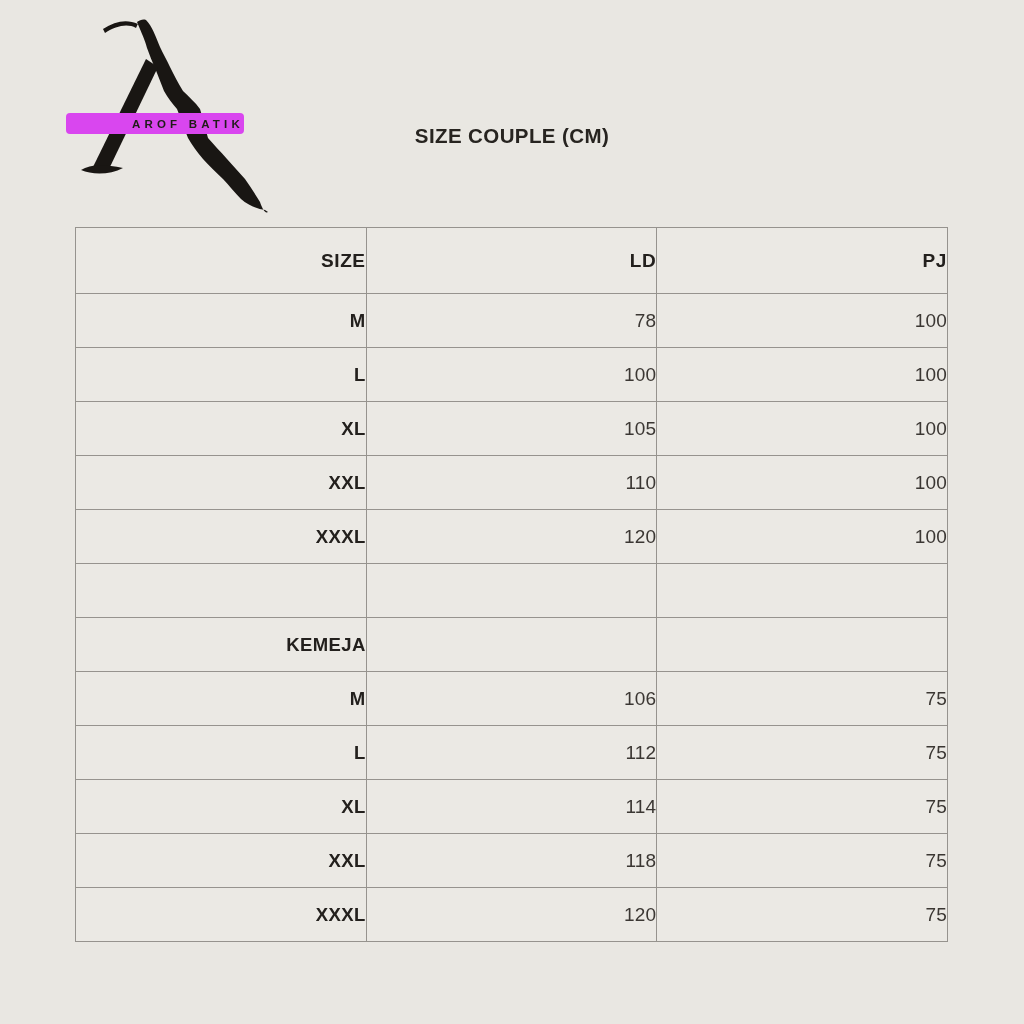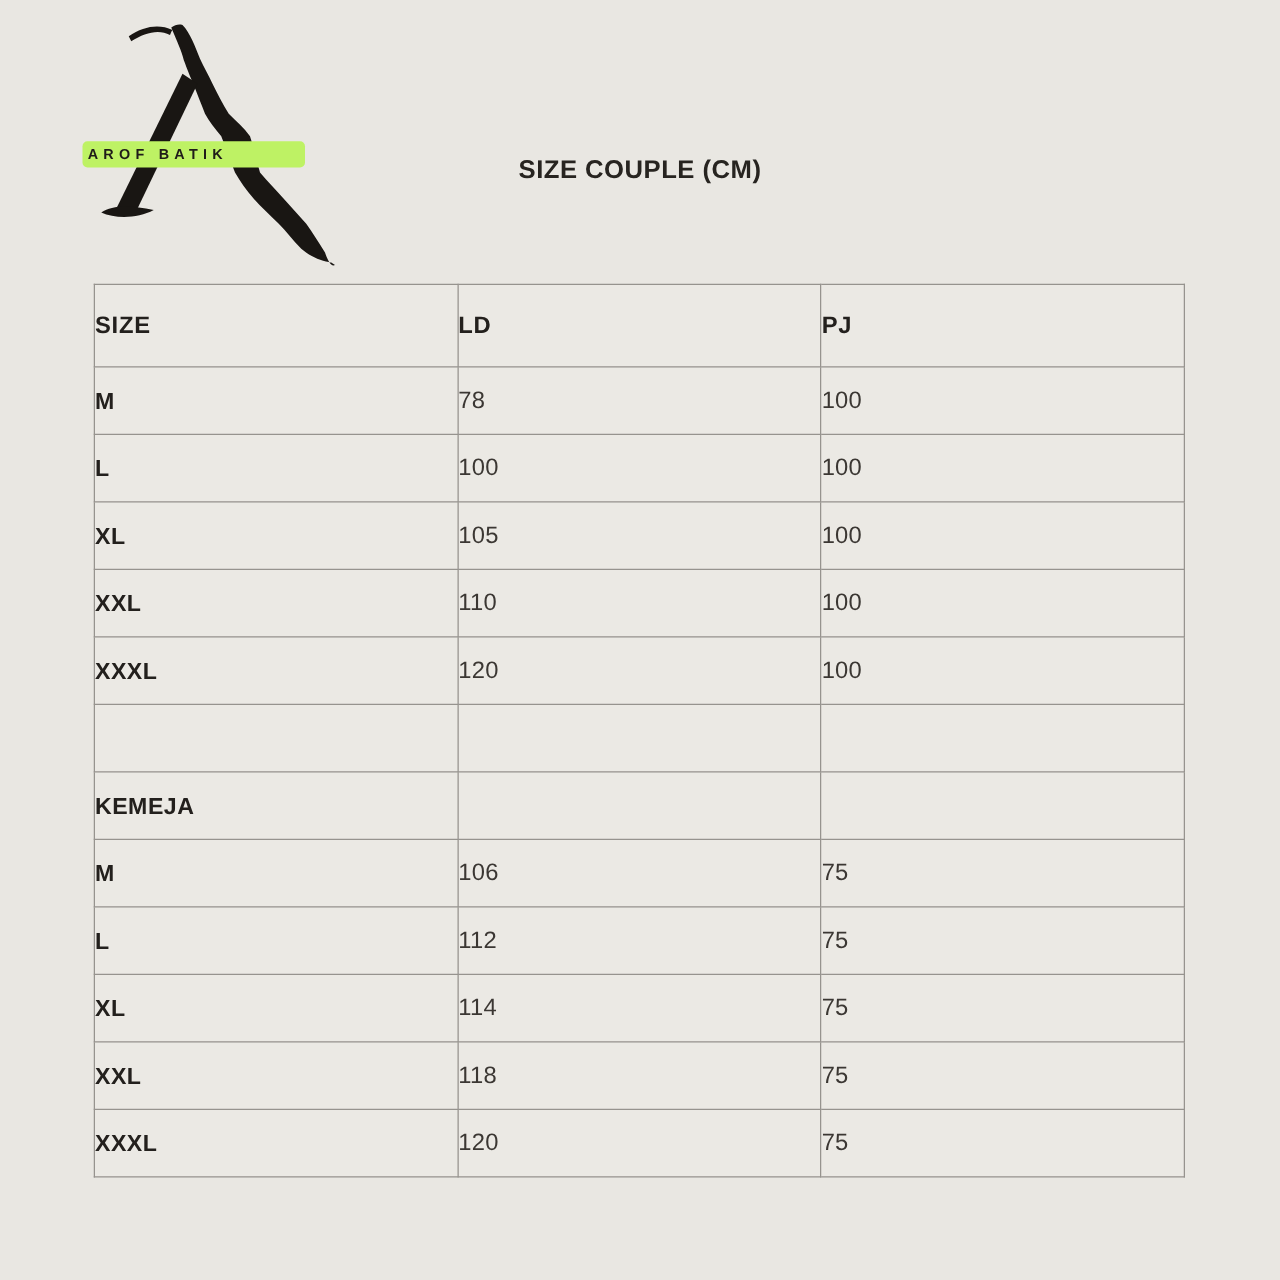--- a/index.html
+++ b/index.html
@@ -6,38 +6,38 @@
   .canvas{
     position:relative;width:1024px;height:1024px;margin:0 auto;
     background:#E9E7E2;overflow:hidden;
     font-family:"Liberation Sans",sans-serif;color:#23201D;
   }
   
   .logo{position:absolute;left:70px;top:18px;width:212px;height:206px;}
   .logo svg{position:absolute;left:0;top:0;z-index:1;}
   .nameplate{
     position:absolute;left:-4px;top:95px;z-index:2;
-    width:178px;height:21px;border-radius:4px;background:#bef264;
-    display:flex;align-items:center;justify-content:flex-start;
+    width:178px;height:21px;border-radius:4px;background:#d946ef;
+    display:flex;align-items:center;justify-content:flex-end;
     font-size:11.5px;font-weight:bold;letter-spacing:4.2px;text-indent:4.2px;
     color:#1F1C19;white-space:nowrap;
   }
   
   .title{
     position:absolute;top:124px;left:0;width:100%;text-align:center;
     font-size:20.5px;font-weight:bold;letter-spacing:0.4px;color:#272420;
   }
   
   table.size-table{
     position:absolute;left:75px;top:227px;width:873px;
     border-collapse:collapse;table-layout:fixed;
   }
   .size-table th,.size-table td{
     background:#EBE9E4;border:1.5px solid #96938E;
-    text-align:left;vertical-align:middle;padding:0;overflow:hidden;
+    text-align:right;vertical-align:middle;padding:0;overflow:hidden;
   }
   .size-table thead th{height:65px;font-size:19px;font-weight:bold;letter-spacing:0.6px;color:#23201D;}
   .size-table tbody td{height:53px;}
   .size-table td.lbl{font-weight:bold;font-size:18.5px;letter-spacing:0.4px;color:#23201D;}
   .size-table td.num{font-weight:normal;font-size:19px;letter-spacing:0.2px;color:#3B3733;}
 </style>
 </head>
 <body>
 
 <div class="canvas">

